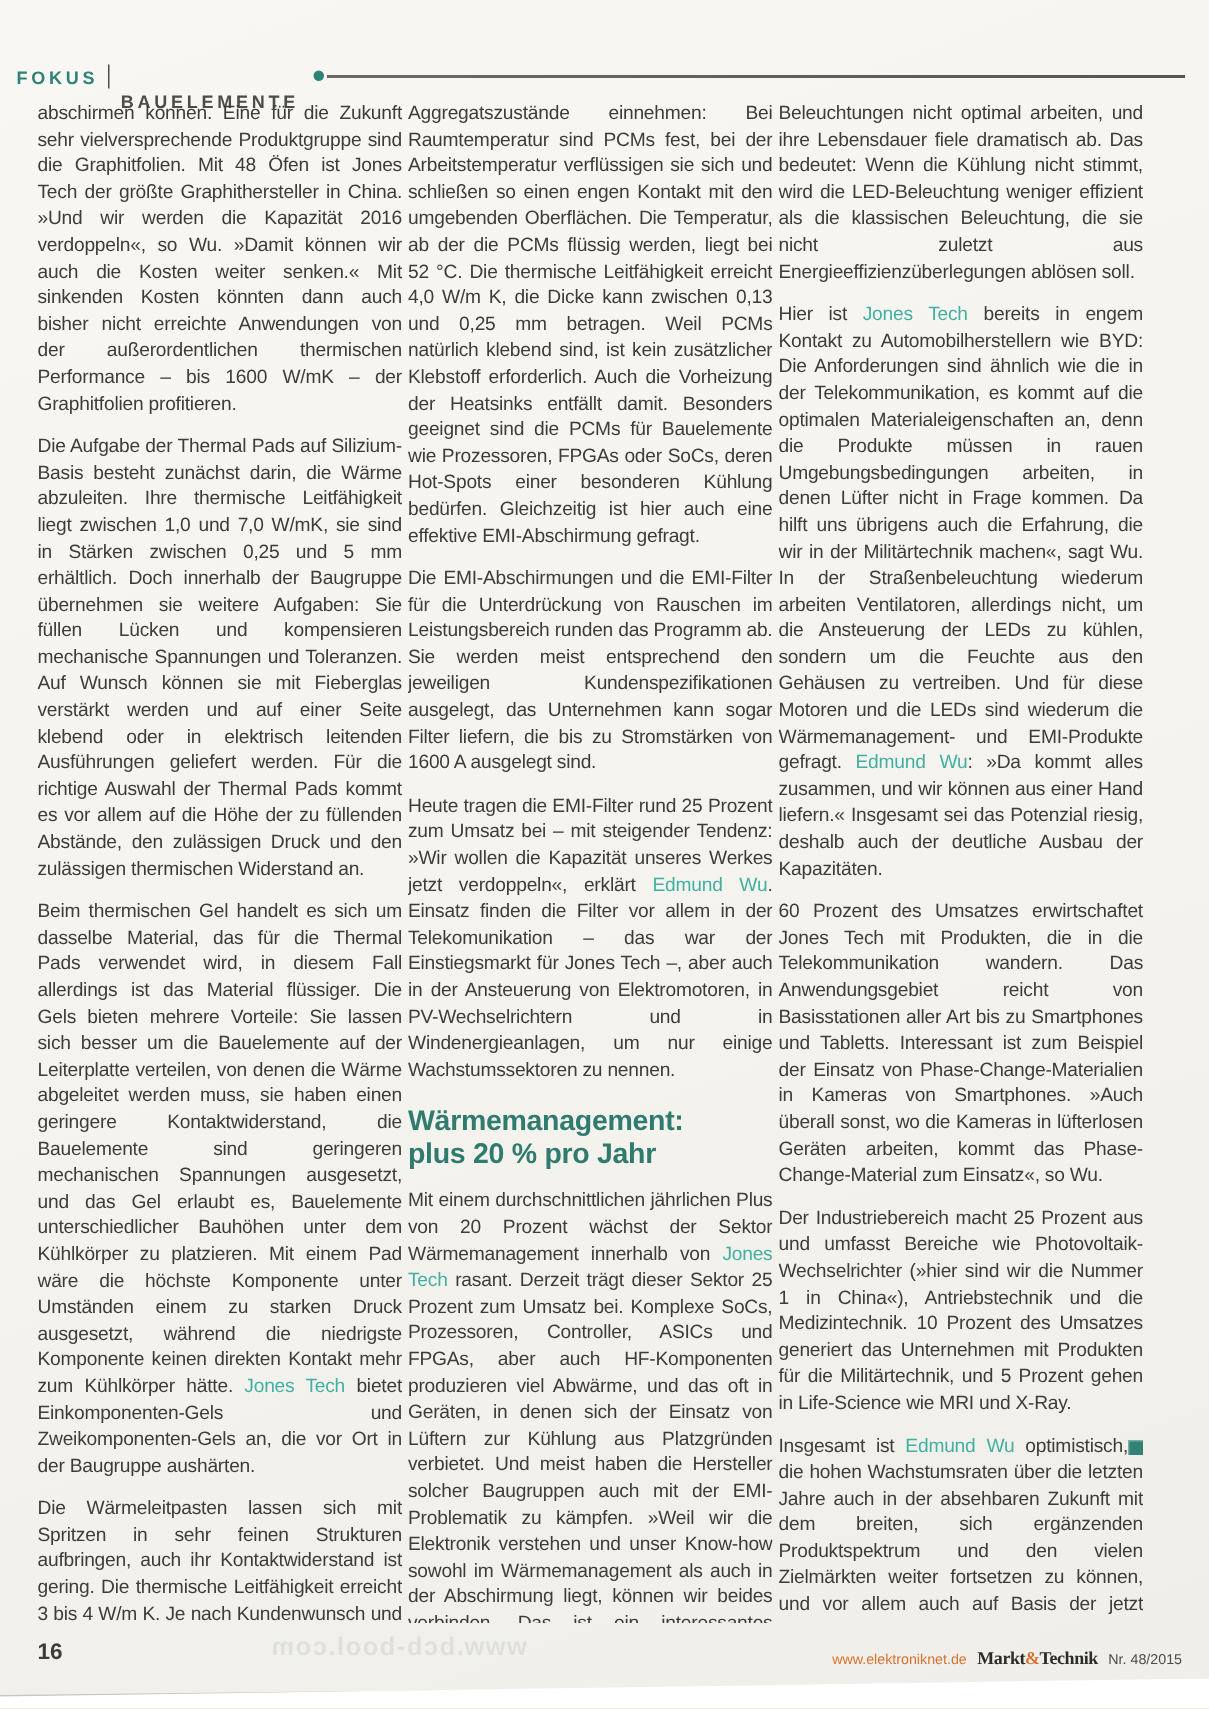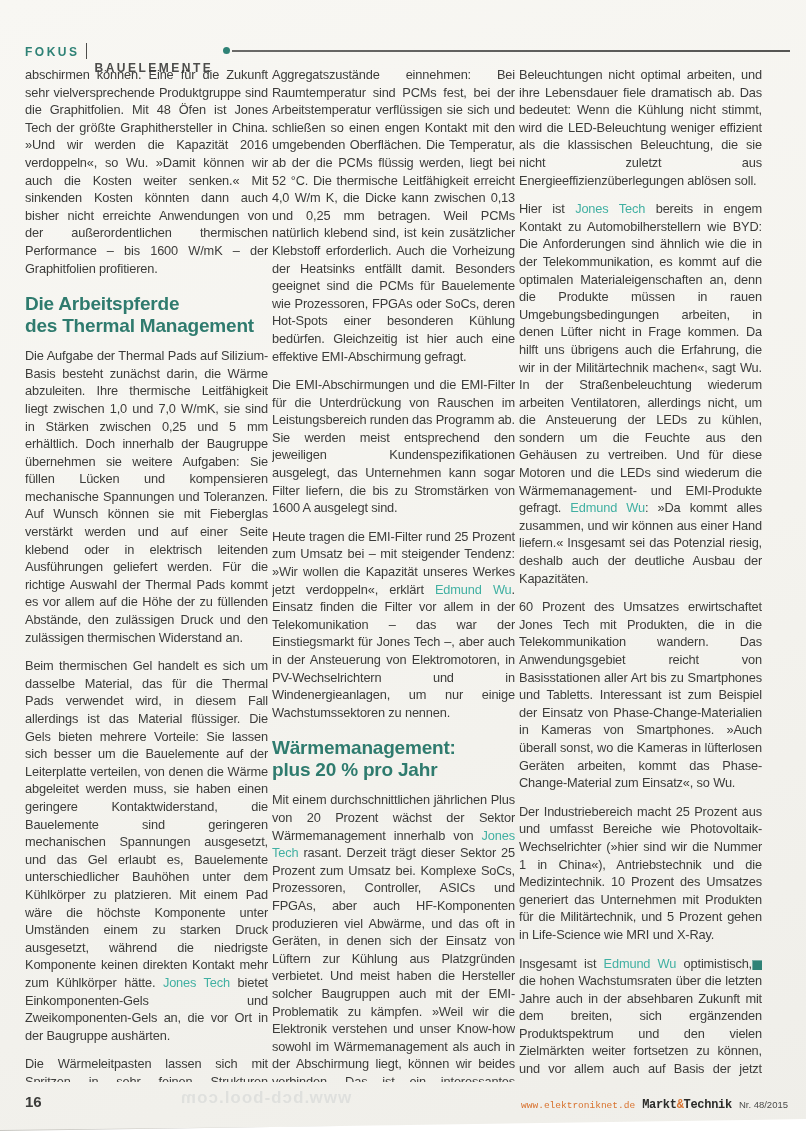--- a/index.html
+++ b/index.html
@@ -10,21 +10,21 @@
     overflow: hidden;
   }
   .page {
     position: relative;
     width: 806px; height: 1139px;
     background: linear-gradient(160deg, #f8f7f3 0%, #f4f3ee 55%, #efeee9 100%);
     overflow: hidden;
   }
   
   .kicker {
-    position: absolute; left: 25px; top: 24px; right: 16px;
+    position: absolute; left: 11px; top: 24px; right: 16px;
     display: flex; align-items: center;
     white-space: nowrap;
   }
   .kicker .section, .kicker .topic {
     font-variant: small-caps;
     text-transform: lowercase;
     font-weight: bold;
     font-size: 17px;
     letter-spacing: 2.5px;
   }
@@ -78,23 +78,23 @@
   .page-number {
     position: absolute; left: 25px; top: 1093px;
     font-size: 15px; font-weight: bold; color: #3c3c3a;
   }
   .footer-right {
     position: absolute; right: 18px; top: 1098px;
     font-size: 9.5px; color: #4c4c4a;
     display: flex; align-items: baseline; gap: 7px;
     white-space: nowrap;
   }
-  .footer-right .site { color: #d8722e; font-family: Liberation Mono, monospace; }
+  .footer-right .site { color: #d8722e; }
   .footer-right .brand {
-    font-family: Liberation Mono, monospace;
+    font-family: Liberation Serif, serif;
     font-weight: bold; font-size: 12px; color: #2b2b29;
     letter-spacing: -0.3px;
   }
   .footer-right .brand .amp { color: #d8722e; }
   .footer-right .issue { color: #4c4c4a; text-align: center; }
   
   .watermark {
     position: absolute; left: 180px; top: 1088px;
     font-size: 17px; font-weight: bold;
     color: #8f9aa4; opacity: 0.18;
@@ -125,21 +125,20 @@
     <span class="section">Fokus</span>
     <span class="bar"></span>
     <span class="topic">Bauelemente</span>
     <span class="dot"></span>
     <span class="rule"></span>
   </div>
 
   <div class="columns">
     <div class="col">
         <p><span>abschirmen können. Eine für die Zukunft sehr vielversprechende Produktgruppe sind die Graphitfolien. Mit 48 Öfen ist Jones Tech der größte Graphithersteller in China. »Und wir werden die Kapazität 2016 verdoppeln«, so Wu. »Damit können wir auch die Kosten weiter senken.« Mit sinkenden Kosten könnten dann auch bisher nicht erreichte Anwendungen von der außerordentlichen thermischen Performance – bis 1600 W/mK – der Graphitfolien profitieren.</span></p>
-        <h2>Die Arbeitspferde<br>des Thermal Management</h2>
         <p><span>Die Aufgabe der Thermal Pads auf Silizium-Basis besteht zunächst darin, die Wärme abzuleiten. Ihre thermische Leitfähigkeit liegt zwischen 1,0 und 7,0 W/mK, sie sind in Stärken zwischen 0,25 und 5 mm erhältlich. Doch innerhalb der Baugruppe übernehmen sie weitere Aufgaben: Sie füllen Lücken und kompensieren mechanische Spannungen und Toleranzen. Auf Wunsch können sie mit Fieberglas verstärkt werden und auf einer Seite klebend oder in elektrisch leitenden Ausführungen geliefert werden. Für die richtige Auswahl der Thermal Pads kommt es vor allem auf die Höhe der zu füllenden Abstände, den zulässigen Druck und den zulässigen thermischen Widerstand an.</span></p>
         <p><span>Beim thermischen Gel handelt es sich um dasselbe Material, das für die Thermal Pads verwendet wird, in diesem Fall allerdings ist das Material flüssiger. Die Gels bieten mehrere Vorteile: Sie lassen sich besser um die Bauelemente auf der Leiterplatte verteilen, von denen die Wärme abgeleitet werden muss, sie haben einen geringere Kontaktwiderstand, die Bauelemente sind geringeren mechanischen Spannungen ausgesetzt, und das Gel erlaubt es, Bauelemente unterschiedlicher Bauhöhen unter dem Kühlkörper zu platzieren. Mit einem Pad wäre die höchste Komponente unter Umständen einem zu starken Druck ausgesetzt, während die niedrigste Komponente keinen direkten Kontakt mehr zum Kühlkörper hätte. </span><span class="accent">Jones Tech</span><span> bietet Einkomponenten-Gels und Zweikomponenten-Gels an, die vor Ort in der Baugruppe aushärten.</span></p>
         <p><span>Die Wärmeleitpasten lassen sich mit Spritzen in sehr feinen Strukturen aufbringen, auch ihr Kontaktwiderstand ist gering. Die thermische Leitfähigkeit erreicht 3 bis 4 W/m K. Je nach Kundenwunsch und Anwendung lässt sich die Viskosität zwischen 100.000 und 250.000 cps einstellen. Es stehen lösungsmittelfreie und silkonfreie Materialien zur Verfügung. Außerdem entwickelt </span></p>
       </div>
     <div class="col">
         <p><span>Aggregatszustände einnehmen: Bei Raumtemperatur sind PCMs fest, bei der Arbeitstemperatur verflüssigen sie sich und schließen so einen engen Kontakt mit den umgebenden Oberflächen. Die Temperatur, ab der die PCMs flüssig werden, liegt bei 52 °C. Die thermische Leitfähigkeit erreicht 4,0 W/m K, die Dicke kann zwischen 0,13 und 0,25 mm betragen. Weil PCMs natürlich klebend sind, ist kein zusätzlicher Klebstoff erforderlich. Auch die Vorheizung der Heatsinks entfällt damit. Besonders geeignet sind die PCMs für Bauelemente wie Prozessoren, FPGAs oder SoCs, deren Hot-Spots einer besonderen Kühlung bedürfen. Gleichzeitig ist hier auch eine effektive EMI-Abschirmung gefragt.</span></p>
         <p><span>Die EMI-Abschirmungen und die EMI-Filter für die Unterdrückung von Rauschen im Leistungsbereich runden das Programm ab. Sie werden meist entsprechend den jeweiligen Kundenspezifikationen ausgelegt, das Unternehmen kann sogar Filter liefern, die bis zu Stromstärken von 1600 A ausgelegt sind.</span></p>
         <p><span>Heute tragen die EMI-Filter rund 25 Prozent zum Umsatz bei – mit steigender Tendenz: »Wir wollen die Kapazität unseres Werkes jetzt verdoppeln«, erklärt </span><span class="accent">Edmund Wu</span><span>. Einsatz finden die Filter vor allem in der Telekomunikation – das war der Einstiegsmarkt für Jones Tech –, aber auch in der Ansteuerung von Elektromotoren, in PV-Wechselrichtern und in Windenergieanlagen, um nur einige Wachstumssektoren zu nennen.</span></p>
         <h2>Wärmemanagement:<br>plus 20 % pro Jahr</h2>
         <p><span>Mit einem durchschnittlichen jährlichen Plus von 20 Prozent wächst der Sektor Wärmemanagement innerhalb von </span><span class="accent">Jones Tech</span><span> rasant. Derzeit trägt dieser Sektor 25 Prozent zum Umsatz bei. Komplexe SoCs, Prozessoren, Controller, ASICs und FPGAs, aber auch HF-Komponenten produzieren viel Abwärme, und das oft in Geräten, in denen sich der Einsatz von Lüftern zur Kühlung aus Platzgründen verbietet. Und meist haben die Hersteller solcher Baugruppen auch mit der EMI-Problematik zu kämpfen. »Weil wir die Elektronik verstehen und unser Know-how sowohl im Wärmemanagement als auch in der Abschirmung liegt, können wir beides verbinden. Das ist ein interessantes Differenzierungsmerkmal«, freut sich Wu.</span></p>

